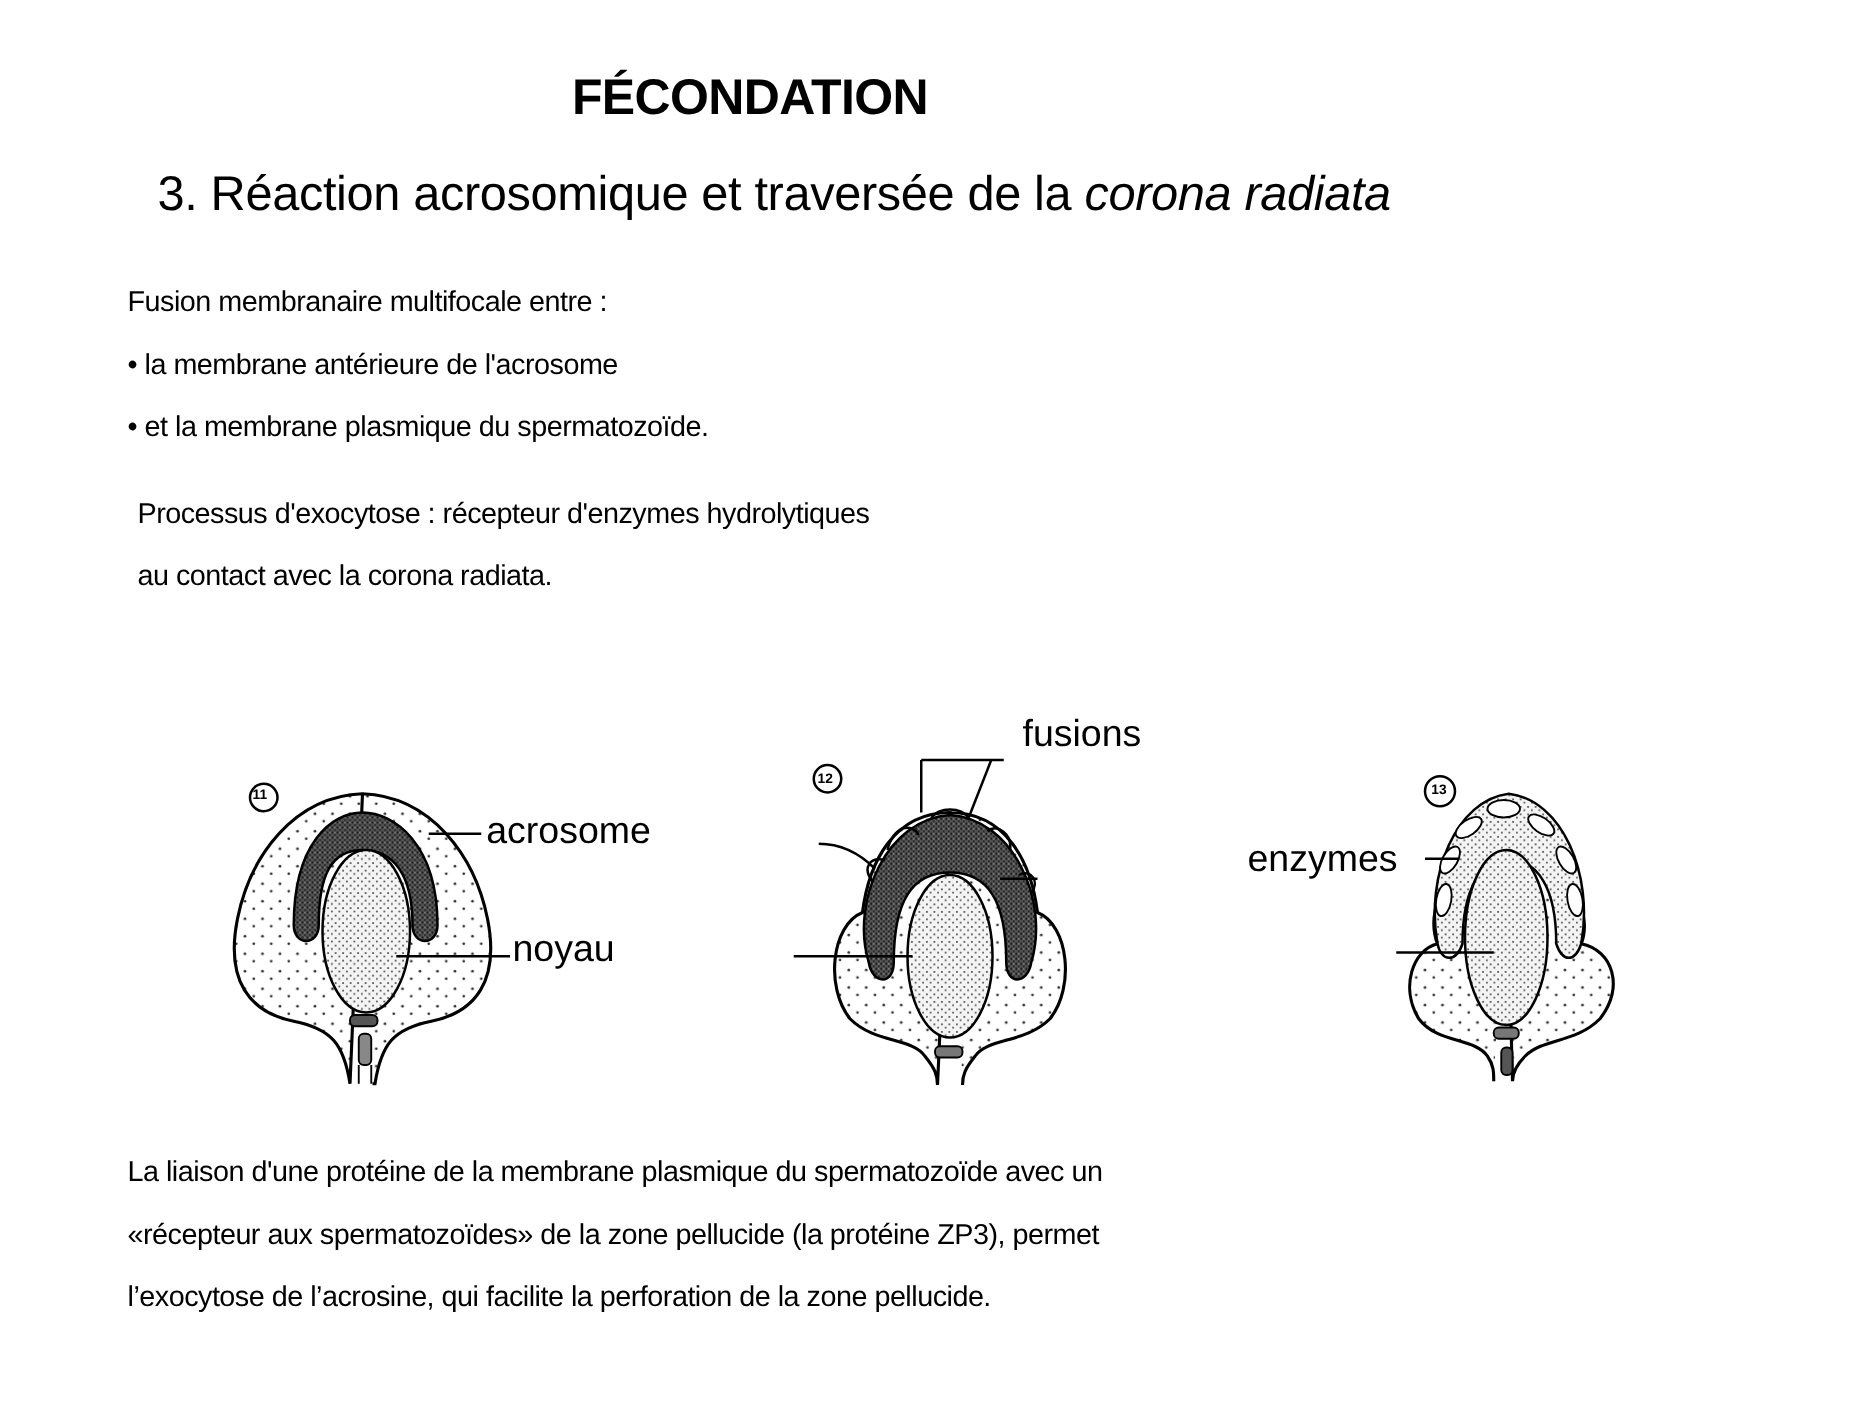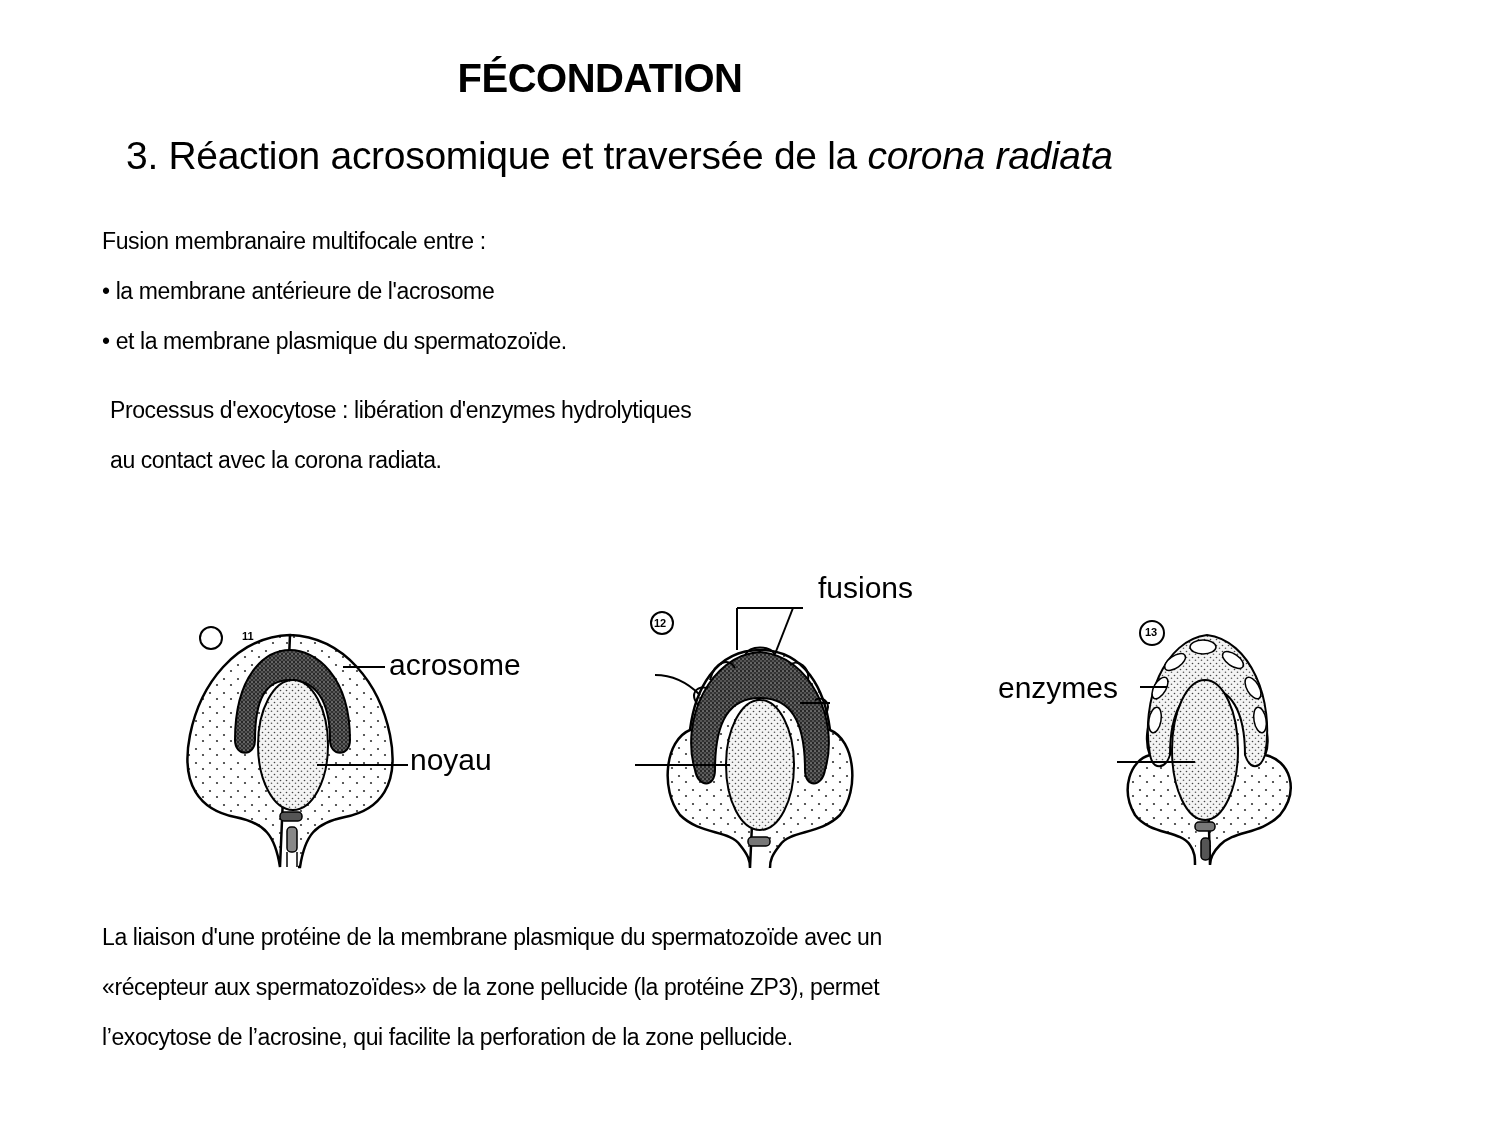--- a/index.html
+++ b/index.html
@@ -26,21 +26,21 @@
   <span>3. </span><span class="u">Réaction acrosomique</span><span> et traversée de la </span><span class="it">corona radiata</span>
 </div>
 
 <div class="abs para p1">
   <div><span>Fusion membranaire </span><span class="u">multifocale</span><span> entre :</span></div>
   <div>• la membrane antérieure de l'acrosome</div>
   <div>• et la membrane plasmique du spermatozoïde.</div>
 </div>
 
 <div class="abs para p2">
-  <div>Processus d'exocytose : libération d'enzymes hydrolytiques</div>
+  <div>Processus d'exocytose : récepteur d'enzymes hydrolytiques</div>
   <div>au contact avec la corona radiata.</div>
 </div>
 
 <svg width="0" height="0" style="position:absolute">
   <defs>
     <pattern id="dotsLight" width="14" height="14" patternUnits="userSpaceOnUse">
       <rect width="14" height="14" fill="#fff"></rect>
       <circle cx="3" cy="4" r="1.1" fill="#333"></circle>
       <circle cx="10" cy="10" r="1.1" fill="#333"></circle>
     </pattern>
@@ -65,21 +65,21 @@
     <path d="M70 135 C70 70 100 45 125 45 C150 45 185 70 185 135 C185 152 165 152 165 135 C165 95 150 75 125 75 C100 75 90 95 90 135 C90 152 70 152 70 135 Z" fill="url(#dotsDark)" stroke="#000" stroke-width="2"></path>
     <ellipse cx="128" cy="140" rx="35" ry="65" fill="url(#dotsMed)" stroke="#000" stroke-width="2"></ellipse>
     <rect x="115" y="207" width="22" height="9" rx="4" fill="#555" stroke="#000" stroke-width="1.5"></rect>
     <rect x="122" y="222" width="10" height="25" rx="4" fill="#888" stroke="#000" stroke-width="1.5"></rect>
     <line x1="122" y1="247" x2="122" y2="262" stroke="#000" stroke-width="1.5"></line>
     <line x1="132" y1="247" x2="132" y2="262" stroke="#000" stroke-width="1.5"></line>
     <line x1="178" y1="62" x2="220" y2="62" stroke="#000" stroke-width="2"></line>
     <line x1="152" y1="160" x2="243" y2="160" stroke="#000" stroke-width="2"></line>
   </svg>
   <div class="abs lbl" style="left:166px;top:623px;font-size:11px;width:0;height:0;"></div>
-  <div class="abs" style="left:202px;top:630px;font-size:11px;font-weight:bold;padding-left:40px;">11</div>
+  <div class="abs" style="left:202px;top:630px;font-size:11px;font-weight:bold;">11</div>
   <div class="abs lbl" style="left:389px;top:648px;">acrosome</div>
   <div class="abs lbl" style="left:410px;top:743px;">noyau</div>
 </div>
 
 <div>
   <svg class="fig" style="left:620px;top:590px;" width="260" height="280" viewBox="0 0 260 280">
     <circle cx="42" cy="33" r="11" fill="none" stroke="#000" stroke-width="2"></circle>
     <path d="M140 60 C185 60 205 100 210 140 C235 150 240 200 220 225 C200 245 170 240 160 255 C152 265 150 270 150 278 M130 278 C130 270 128 265 120 255 C110 240 80 245 60 225 C40 200 45 150 70 140 C75 100 95 60 140 60 Z" fill="url(#dotsLight)" stroke="#000" stroke-width="2.5"></path>
     <path d="M75 180 C60 130 90 65 140 62 C190 65 220 130 205 180 C202 198 185 198 185 180 C185 130 170 108 140 108 C110 108 95 130 95 180 C95 198 78 198 75 180 Z" fill="url(#dotsDark)" stroke="#000" stroke-width="2"></path>
     <path d="M90 90 C95 70 110 68 115 78 M125 65 C130 55 150 55 155 65 M170 75 C178 68 190 78 188 90 M78 115 C70 105 75 95 88 98 M195 110 C205 105 212 115 205 125" fill="none" stroke="#000" stroke-width="2"></path>

